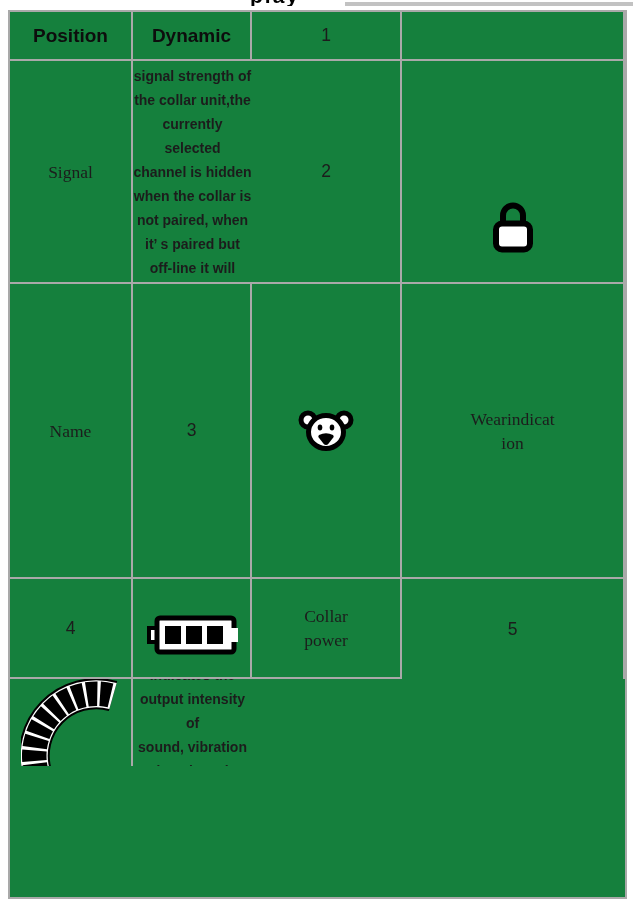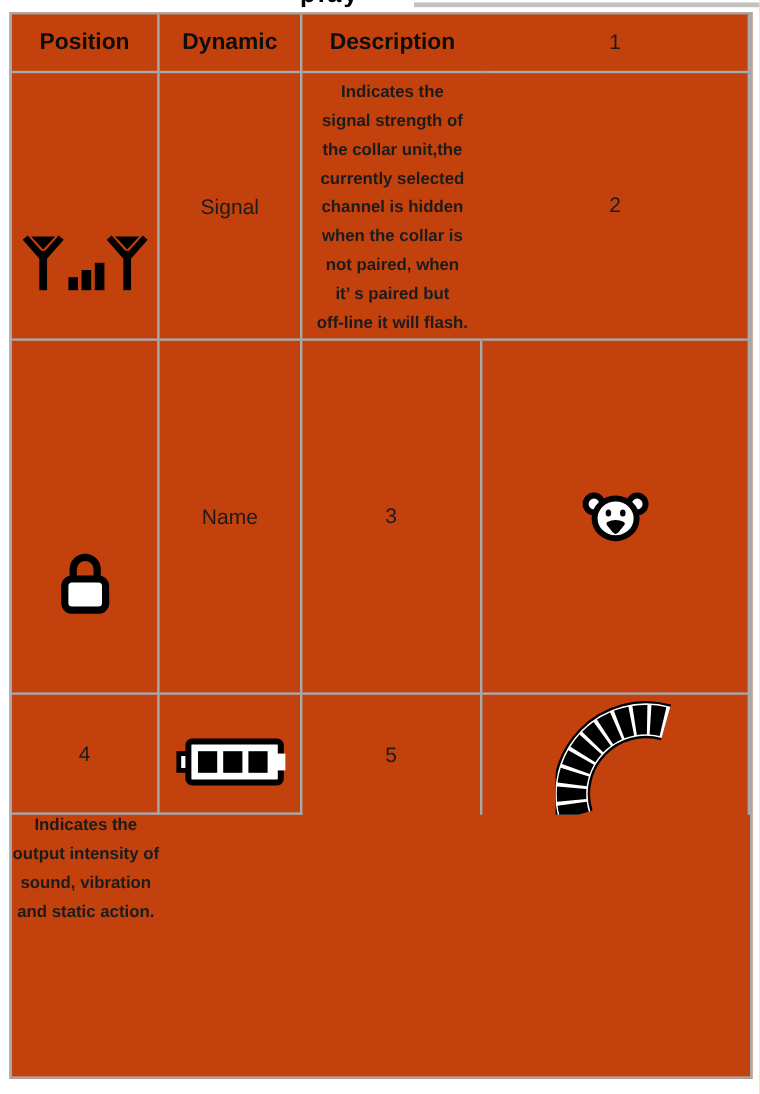--- a/index.html
+++ b/index.html
@@ -18,54 +18,53 @@
   .fragment-clip{position:absolute;left:250px;top:0;width:70px;height:6px;overflow:hidden;}
   .fragment-clip span{display:block;margin-top:-16px;font-size:21px;font-weight:600;letter-spacing:2px;color:#000;}
 
   
   .tbl{
     position:absolute;left:8px;top:10px;
     display:grid;
     grid-template-columns:123px 119px 150px 223px;
     grid-template-rows:49px 223px 295px 100px 87px 131px;
     border:2px solid var(--line);
-    background:#c2410c;
+    background:#15803d;
   }
   .cell{
     border-right:2px solid var(--line);
     border-bottom:2px solid var(--line);
     display:flex;align-items:center;justify-content:center;
     text-align:center;overflow:hidden;
   }
   .cell.lastcol{border-right:none;}
   .cell.lastrow{border-bottom:none;}
   .hdr{font-weight:bold;font-size:19px;color:#0d0d0d;}
   .pos{font-size:17.5px;}
-  .nm{font-size:17.5px;line-height:24px;white-space:pre-line;}
+  .nm{font-size:17.5px;line-height:24px;white-space:pre-line;font-family:Liberation Serif, serif;}
   .desc{font-size:14px;line-height:24px;white-space:pre-line;font-weight:bold;}
   .icon-wrap{display:flex;align-items:center;justify-content:center;}
   .shift46{transform:translateY(46px);}
   .shift53{transform:translateY(53px);}
   .shift7{transform:translateY(7px);}
   .shift4{transform:translateY(4px);}
   svg{display:block;}
 </style>
 </head>
 <body>
 
 <div class="artifact-bar"></div>
 <div class="fragment-clip">
   <span>play</span>
 </div>
 
 <div class="tbl">
 
   <div class="cell hdr">Position</div>
   <div class="cell hdr">Dynamic</div>
-  <div class="cell hdr lastcol">Description</div>
 
   <div class="cell pos">1</div>
   <div class="cell">
     <div class="icon-wrap shift46">
       <svg width="104" height="48" viewBox="0 0 104 48" xmlns="http://www.w3.org/2000/svg">
         <g>
           <path d="M2 4 L17 21 L32 4" fill="none" stroke="#000" stroke-width="5.5"></path>
           <path d="M7 3 L27 3 L17 14 Z" fill="#000"></path>
           <rect x="13.8" y="15" width="6.4" height="33" fill="#000"></rect>
         </g>
@@ -108,34 +107,38 @@
       <svg width="58" height="47" viewBox="0 0 58 47" xmlns="http://www.w3.org/2000/svg">
         <circle cx="11" cy="13" r="7" fill="#fff" stroke="#000" stroke-width="5"></circle>
         <circle cx="47" cy="13" r="7" fill="#fff" stroke="#000" stroke-width="5"></circle>
         <ellipse cx="29" cy="25" rx="17.5" ry="16.5" fill="#fff" stroke="#000" stroke-width="5"></ellipse>
         <ellipse cx="23" cy="20.5" rx="2.3" ry="3" fill="#000"></ellipse>
         <ellipse cx="35" cy="20.5" rx="2.3" ry="3" fill="#000"></ellipse>
         <path d="M22 28 Q29 24.5 36 28 Q37.3 29 36.3 30.6 L31.6 36.4 Q29 39.4 26.4 36.4 L21.7 30.6 Q20.7 29 22 28 Z" fill="#000"></path>
       </svg>
     </div>
   </div>
+  <div class="cell nm">Wearindicat
+ion</div>
 
   <div class="cell pos">4</div>
   <div class="cell">
     <div class="icon-wrap shift7">
       <svg width="92" height="46" viewBox="0 0 92 46" xmlns="http://www.w3.org/2000/svg">
         <rect x="3" y="16" width="9" height="14" fill="#fff" stroke="#000" stroke-width="4"></rect>
         <rect x="11" y="6" width="77" height="34" rx="3" fill="#fff" stroke="#000" stroke-width="5"></rect>
         <rect x="19" y="14" width="16" height="18" fill="#000"></rect>
         <rect x="40" y="14" width="16" height="18" fill="#000"></rect>
         <rect x="61" y="14" width="16" height="18" fill="#000"></rect>
         <rect x="83" y="16" width="9" height="14" fill="#fff"></rect>
       </svg>
     </div>
   </div>
+  <div class="cell nm">Collar
+power</div>
 
   <div class="cell pos lastrow">5</div>
   <div class="cell lastrow">
     <div class="icon-wrap shift4">
       <svg width="100" height="110" viewBox="0 0 100 110" xmlns="http://www.w3.org/2000/svg">
         <path d="M16 102 A62 62 0 0 1 92 24" fill="none" stroke="#000" stroke-width="31"></path>
         <path d="M16 102 A62 62 0 0 1 92 24" fill="none" stroke="#fff" stroke-width="27"></path>
         <path d="M16 102 A62 62 0 0 1 92 24" fill="none" stroke="#000" stroke-width="24.5" stroke-dasharray="10.5 2.8"></path>
       </svg>
     </div>

